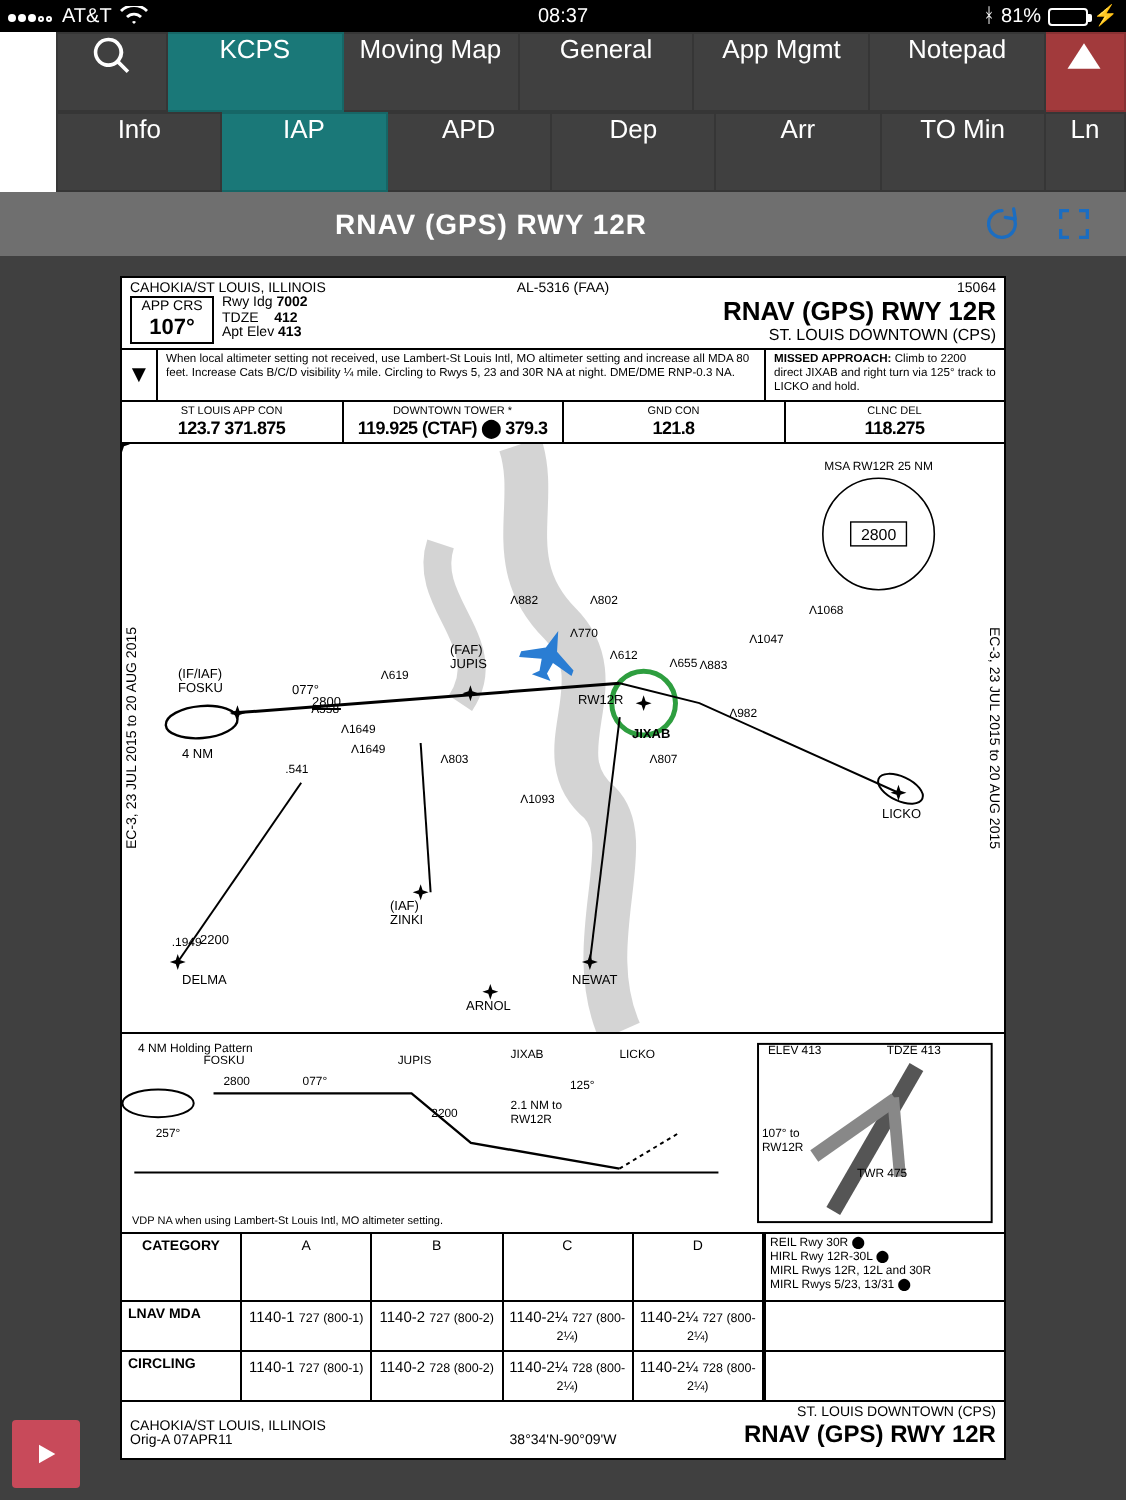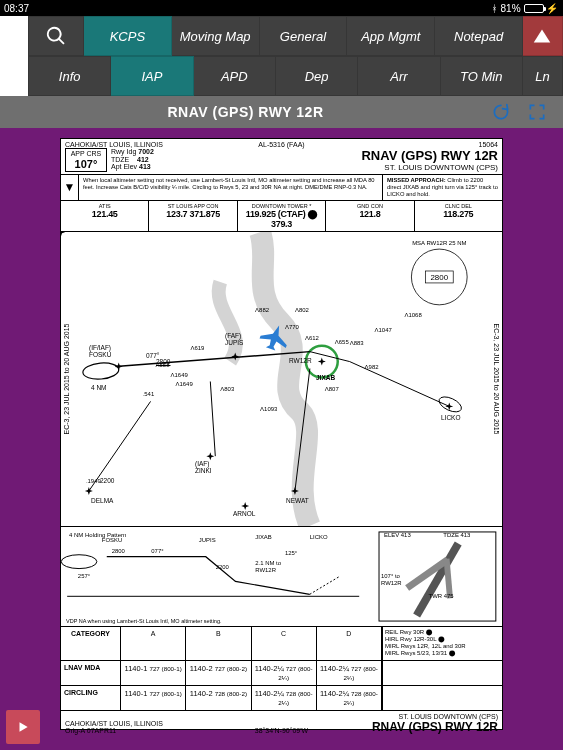--- a/index.html
+++ b/index.html
@@ -9,36 +9,36 @@
   .status-left { flex: 1; display: flex; align-items: center; gap: 4px; }
   .status-center { flex: 0 0 auto; }
   .status-right { flex: 1; display: flex; justify-content: flex-end; align-items: center; gap: 3px; }
   .dots span { display: inline-block; width: 4px; height: 4px; border-radius: 50%; background: #fff; margin-right: 1px; }
   .dots span.empty { background: transparent; border: 1px solid #fff; width: 3px; height: 3px; }
   .battery { width: 20px; height: 9px; border: 1px solid #fff; border-radius: 2px; position: relative; }
   .battery::after { content: ""; position: absolute; right: -3px; top: 2px; width: 2px; height: 4px; background: #fff; border-radius: 0 1px 1px 0; }
   .battery .fill { background: #4cd964; width: 81%; height: 100%; }
   
   .tab-row { display: flex; height: 40px; }
-  .tab { flex: 1; display: flex; align-items: center; justify-content: center; color: #fff; font-size: 13px; font-weight: 500; border: 1px solid rgba(0,0,0,.15); border-left: none; cursor: pointer; font-style: italic; }
+  .tab { flex: 1; display: flex; align-items: flex-start; justify-content: center; color: #fff; font-size: 13px; font-weight: 500; border: 1px solid rgba(0,0,0,.15); border-left: none; cursor: pointer; }
   .tab:first-child { border-left: 1px solid rgba(0,0,0,.15); margin-left: 28px; }
   .tab.blue { background: #404040; }
   .tab.teal { background: #1a7878; }
   .tab.red { background: #a23a3c; }
   .tab.search { flex: 0 0 56px; }
   .tab.warn { flex: 0 0 40px; }
   .tab svg { width: 22px; height: 22px; fill: #fff; }
   
   .title-bar { height: 32px; background: #6f6f6f; color: #fff; display: flex; align-items: center; }
   .title-text { flex: 1; text-align: center; font-size: 14px; font-weight: 600; letter-spacing: 0.5px; }
   .title-actions { display: flex; gap: 16px; padding-right: 16px; }
   .title-actions .ico { width: 20px; height: 20px; display: flex; align-items: center; justify-content: center; }
   .title-actions svg { stroke: #1b6dc1; fill: none; stroke-width: 2; }
   
-  .chart-wrap { position: relative; width: 563px; height: calc(750px - 16px - 40px - 40px - 32px); background: #701a75; }
+  .chart-wrap { position: relative; width: 563px; height: calc(750px - 16px - 40px - 40px - 32px); background: #404040; }
   .plate { position: absolute; left: 60px; top: 10px; width: 443px; height: 592px; border: 1px solid #000; background: #fff; font-size: 7px; }
   .plate .head { display: flex; padding: 2px 4px 0 4px; font-size: 7px; }
   .plate .head .l { flex: 1; }
   .plate .head .c { flex: 1; text-align: center; }
   .plate .head .r { flex: 1; text-align: right; }
   .plate .title-row { display: flex; align-items: flex-start; border-bottom: 1px solid #000; padding: 0 4px 2px 4px; }
   .crs-box { border: 1px solid #000; width: 42px; font-size: 7px; text-align: center; line-height: 1.1; padding: 1px; }
   .crs-box .deg { font-size: 11px; font-weight: bold; }
   .rwy-info { font-size: 7px; margin-left: 4px; line-height: 1.1; }
   .big-title { margin-left: auto; text-align: right; }
@@ -74,20 +74,27 @@
   .footer .r .t1 { font-size: 12px; font-weight: 700; }
   .remarks { width:120px; border-left:1px solid #000; font-size:6px; padding:2px; line-height:1.2;}
   
   .play-btn { position: absolute; left: 6px; bottom: 6px; width: 34px; height: 34px; background: #c84a5a; display: flex; align-items: center; justify-content: center; border-radius: 2px; cursor: pointer; }
   .play-btn svg { fill: #fff; width: 14px; height: 14px; }
 </style>
 </head>
 <body>
 
 <div class="status-bar">
+  <div class="status-left">
+    <span class="dots"><span></span><span></span><span></span><span class="empty"></span><span class="empty"></span></span>
+    <span>AT&amp;T</span>
+    <svg width="14" height="10" viewBox="0 0 14 10">
+        <path d="M7 9L8 8A1.4 1.4 0 0 0 6 8Z M4 6A4.2 4.2 0 0 1 10 6L11 5A5.6 5.6 0 0 0 3 5Z M1 3A8.4 8.4 0 0 1 13 3L14 2A9.8 9.8 0 0 0 0 2Z" fill="#fff"></path>
+      </svg>
+  </div>
   <div class="status-center">08:37</div>
   <div class="status-right">
     <span>ᚼ</span>
     <span>81%</span>
     <span class="battery"><span class="fill"></span></span>
     <span style="color:#4cd964">⚡</span>
   </div>
 </div>
 
 <div class="tab-row">
@@ -185,24 +192,20 @@
       </div>
     </div>
 
     <div class="notes-row">
       <div class="warn-cell">▼</div>
       <div class="notes-text">When local altimeter setting not received, use Lambert-St Louis Intl, MO altimeter setting and increase all MDA 80 feet. Increase Cats B/C/D visibility ¼ mile. Circling to Rwys 5, 23 and 30R NA at night. DME/DME RNP-0.3 NA.</div>
       <div class="missed"><b>MISSED APPROACH:</b> <span>Climb to 2200 direct JIXAB and right turn via 125° track to LICKO and hold.</span></div>
     </div>
 
     <div class="freq-row" id="freq-row">
-        <div class="freq-cell">
-          <div class="freq-label">ATIS</div>
-          <div class="freq-val">121.45</div>
-        </div>
         <div class="freq-cell">
           <div class="freq-label">ST LOUIS APP CON</div>
           <div class="freq-val">123.7  371.875</div>
         </div>
         <div class="freq-cell">
           <div class="freq-label">DOWNTOWN TOWER *</div>
           <div class="freq-val">119.925 (CTAF) ⬤ 379.3</div>
         </div>
         <div class="freq-cell">
           <div class="freq-label">GND CON</div>

